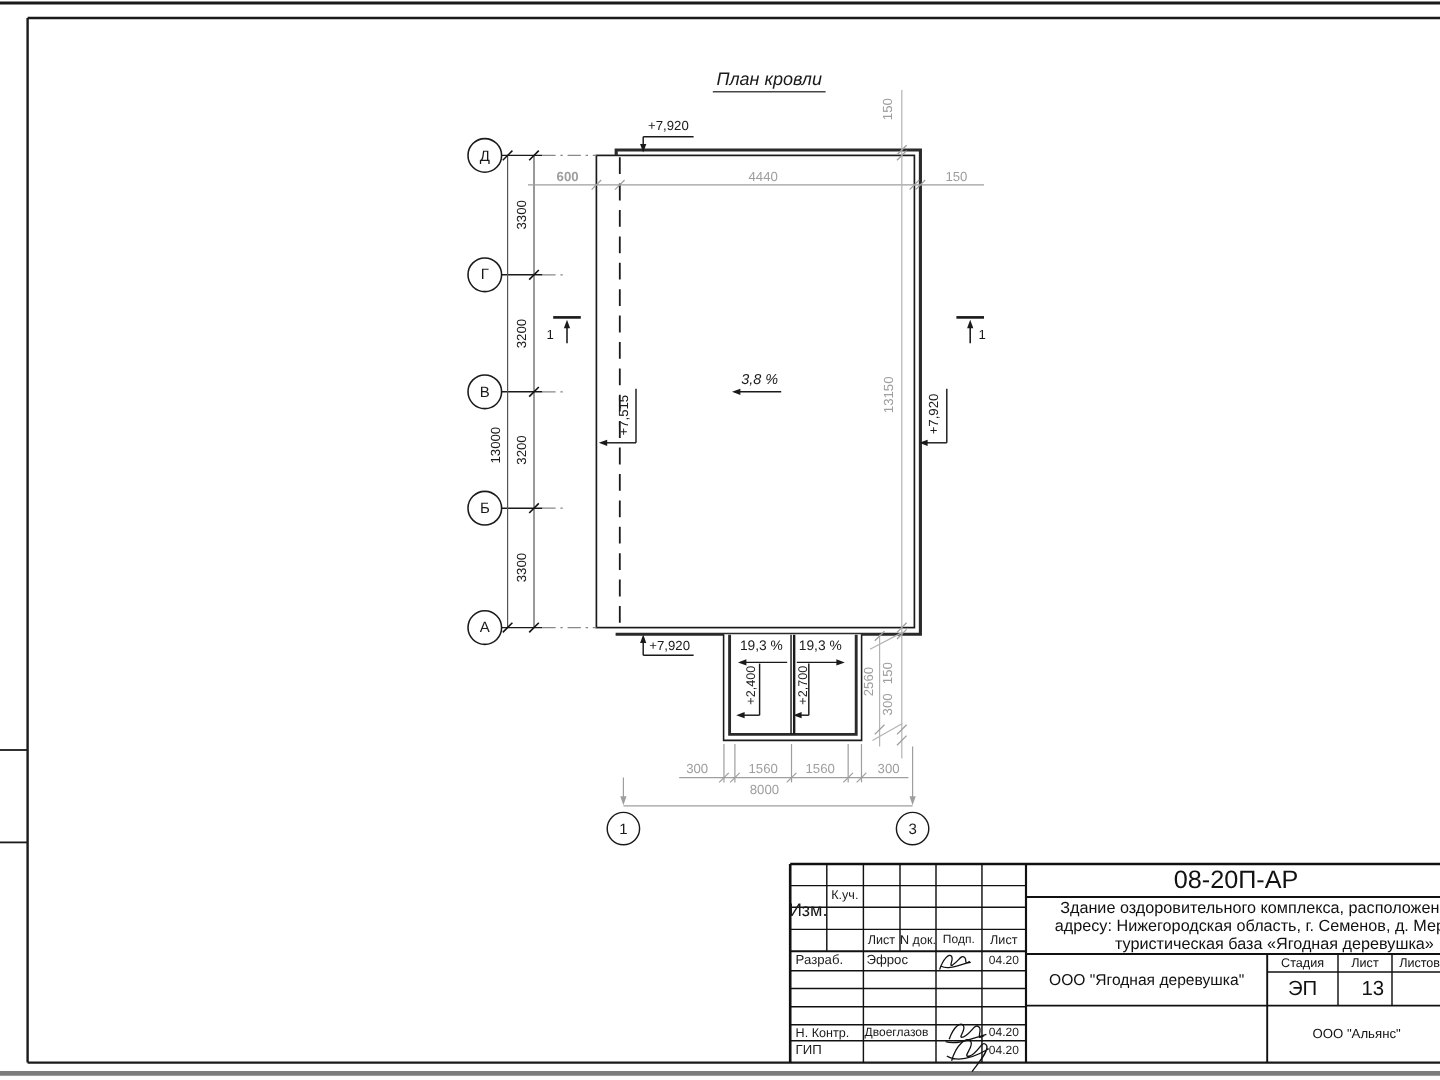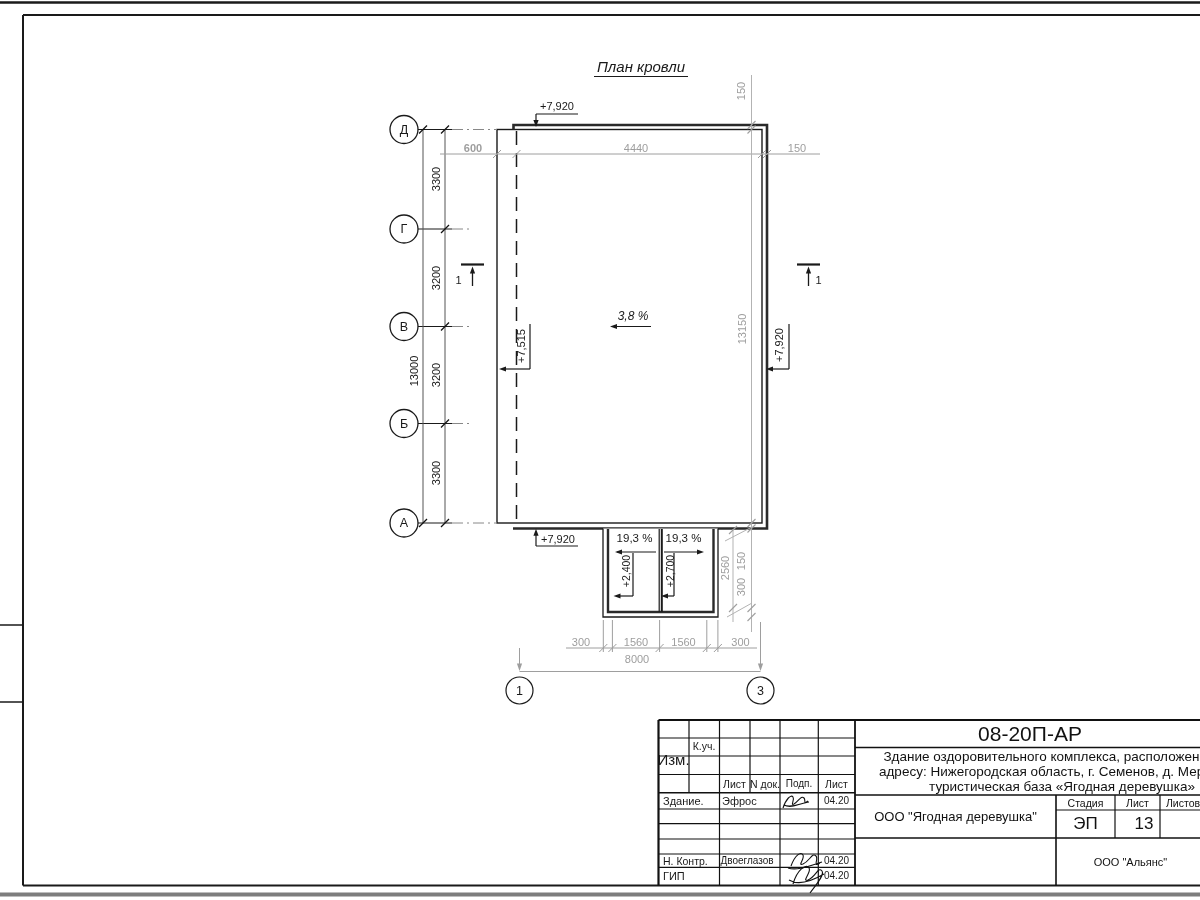--- a/index.html
+++ b/index.html
@@ -254,21 +254,21 @@
   <div>туристическая база «Ягодная деревушка»</div>
 </div>
 
 <div class="lbl c" style="left:673.5px;top:759px;font-size:15px;">Изм.</div>
 <div class="lbl c" style="left:704px;top:746px;font-size:10.5px;">К.уч.</div>
 <div class="lbl c" style="left:734.5px;top:783.5px;font-size:10.5px;">Лист</div>
 <div class="lbl c" style="left:765px;top:783.5px;font-size:10.5px;">N док.</div>
 <div class="lbl c" style="left:799px;top:783.5px;font-size:10px;">Подп.</div>
 <div class="lbl c" style="left:836.5px;top:783.5px;font-size:10.5px;">Лист</div>
 
-<div class="lbl lY" style="left:663px;top:801px;">Здание.</div>
+<div class="lbl lY" style="left:663px;top:801px;">Разраб.</div>
 <div class="lbl lY" style="left:722px;top:801px;">Эфрос</div>
 <div class="lbl c" style="left:836.5px;top:801px;font-size:10px;">04.20</div>
 
 <div class="lbl lY" style="left:663px;top:860.5px;font-size:10.5px;">Н. Контр.</div>
 <div class="lbl lY" style="left:720.5px;top:860.5px;font-size:10px;">Двоеглазов</div>
 <div class="lbl c" style="left:836.5px;top:860.5px;font-size:10px;">04.20</div>
 
 <div class="lbl lY" style="left:663px;top:875.5px;">ГИП</div>
 <div class="lbl lY" style="left:721px;top:869px;font-size:10.5px;margin-top:36px;">Коротаев</div>
 <div class="lbl c" style="left:836.5px;top:875.5px;font-size:10px;">04.20</div>

